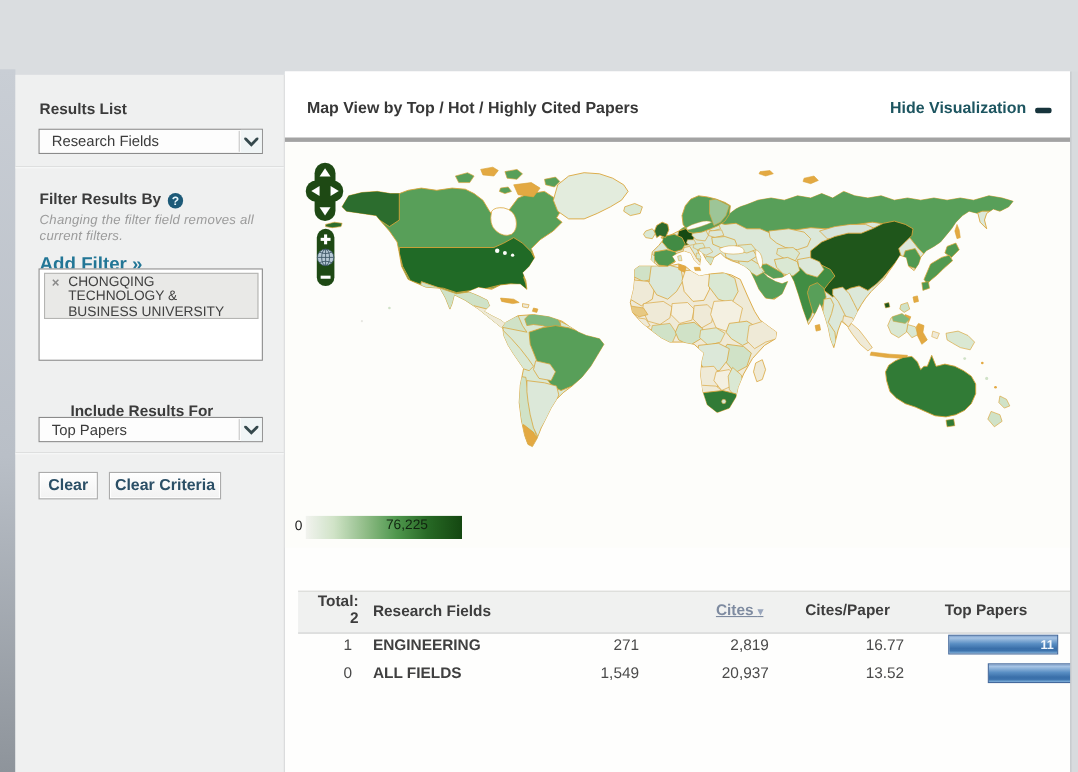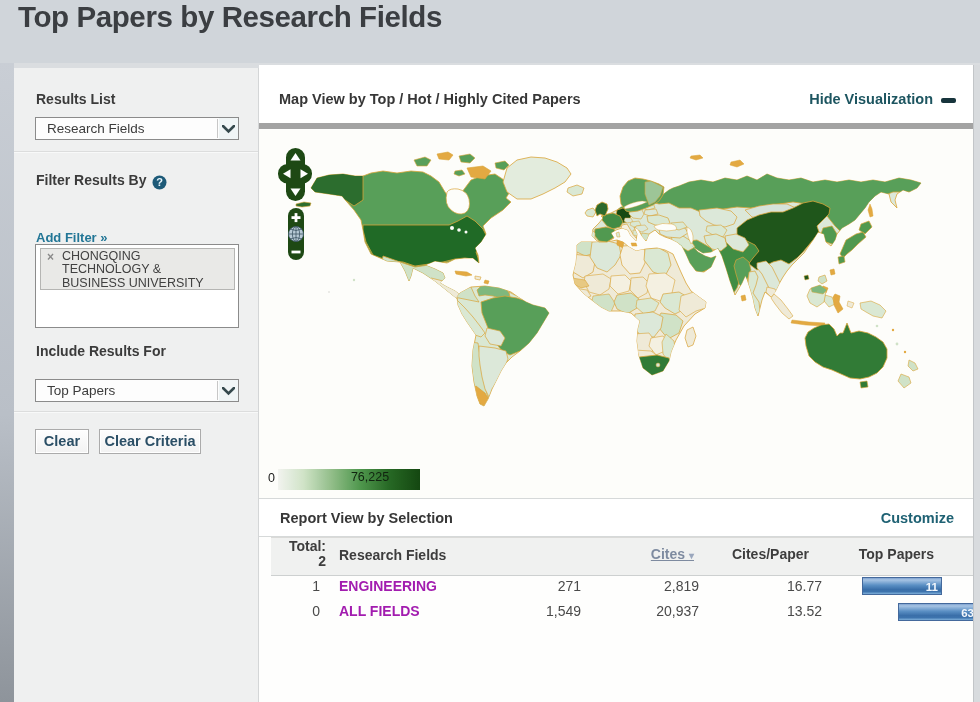--- a/index.html
+++ b/index.html
@@ -10,75 +10,73 @@
 .leftstrip { position:absolute; left:0; top:63px; width:14px; height:639px; background:linear-gradient(#c9ced5,#b9bfc7 55%,#8e949b); }
 .sidebar { position:absolute; left:14px; top:68px; width:245px; height:698px; background:#eff0f0; border-right:1px solid #d4d6d7; }
 .sb-label { position:absolute; left:22px; font-size:14px; font-weight:bold; color:#3b3b3b; }
 .sel { position:absolute; left:21px; width:204px; height:23px; background:#fdfdfd; border:1px solid #8b8b8b; }
 .sel .txt { position:absolute; left:11px; top:3px; font-size:13.5px; color:#3c3c3c; }
 .sel .sep { position:absolute; right:20px; top:1px; bottom:1px; width:1px; background:#c7c7c7; }
 .sel .chev { position:absolute; right:0; top:0; width:19px; height:21px; background:#f0f5f6; }
 .sel .chev svg { position:absolute; left:3px; top:7px; }
 .sb-sep { position:absolute; left:0; width:244px; height:2px; border-top:1px solid #dcdddd; border-bottom:1px solid #f8f9f9; }
 .note { position:absolute; left:22px; top:126px; width:205px; font-size:12px; font-style:italic; color:#9b9b9b; line-height:13.5px; letter-spacing:0.2px; }
-.addfilter { position:absolute; left:22px; top:162px; font-size:13px; font-weight:bold; color:#227696; }
+.addfilter { position:absolute; left:22px; top:162px; font-size:17px; font-weight:bold; color:#227696; }
 .listbox { position:absolute; left:21px; top:176px; width:204px; height:84px; background:#fff; border:1px solid #8b8b8b; }
 .listitem { position:absolute; left:4px; top:3px; right:3px; height:42px; background:#e9e9e7; border:1px solid #b5b5b3; font-size:12.5px; color:#414141; line-height:13.4px; padding:1px 0 0 21px; }
 .listitem .x { position:absolute; left:6px; top:2px; color:#8a8a8a; font-size:12px; font-weight:bold; }
 .btn { position:absolute; top:361px; height:25px; background:linear-gradient(#fefefe,#f2f2f2); border:1px solid #ababab; box-shadow:inset 0 0 0 1px #fff; color:#2b4f66; font-size:14.5px; font-weight:bold; text-align:center; }
 .main { position:absolute; left:259px; top:65px; width:714px; height:637px; background:#fefefd; }
-.maphead { position:absolute; left:0; top:0; width:714px; height:64px; border-bottom:6px solid #a3a3a3; background:#fff; }
+.maphead { position:absolute; left:0; top:0; width:714px; height:64px; border-bottom:4px solid #a3a3a3; background:#fff; }
 .maphead .t { position:absolute; left:20px; top:26px; font-size:14.5px; font-weight:bold; color:#373737; }
 .hideviz { position:absolute; right:40px; top:26px; font-size:14.5px; font-weight:bold; color:#1d5560; }
 .hidedash { position:absolute; right:17px; top:33px; width:15px; height:5px; background:#17343c; border-radius:2px; }
 .mapzone { position:absolute; left:0; top:65px; width:714px; height:368px; background:#fdfdfa; }
 .mapzone svg { filter:blur(0.35px) saturate(0.95); }
 .rephead { position:absolute; left:0; top:433px; width:714px; height:39px; background:#fff; border-top:1px solid #d6d9d9; border-bottom:1px solid #d6d9d9; }
 .rephead .t { position:absolute; left:21px; top:11px; font-size:14.5px; font-weight:bold; color:#373737; }
 .customize { position:absolute; right:19px; top:11px; font-size:14.5px; font-weight:bold; color:#1e6173; }
 .thead { position:absolute; left:12px; top:472px; width:702px; height:39px; background:#f0f1f0; border-top:1px solid #dadad8; border-bottom:1px solid #cdd0d0; }
 .th { position:absolute; font-size:14px; font-weight:bold; color:#3d3d3d; text-align:right; line-height:14.5px; }
 .cites { color:#7e8ba0;text-decoration:underline; }
 .cites .arr { color:#9aa7bd; font-size:10px; }
 .cell { position:absolute; font-size:14px; color:#4a4a4a; }
-.rlink { font-size:14px; font-weight:bold; color:#a21caf; }
+.rlink { font-size:14px; font-weight:bold; color:#404040; }
 .num { text-align:right; }
-.bar { position:absolute; left:603px; width:80px; height:18px; border:1px solid #44699c; background:linear-gradient(#7fa2cf 0%,#a7c4e4 12%,#5a8fc4 45%,#3a6fa9 72%,#3d73ad 85%,#7fb0da 100%);text-align:center; }
+.bar { position:absolute; left:603px; width:100px; height:18px; border:1px solid #44699c; background:linear-gradient(#7fa2cf 0%,#a7c4e4 12%,#5a8fc4 45%,#3a6fa9 72%,#3d73ad 85%,#7fb0da 100%);text-align:center; }
 .bar .v { position:absolute; right:3px; top:2.5px; font-size:11.5px; font-weight:bold; color:#f2f7fc; }
 .rightstrip { position:absolute; left:973px; top:65px; width:7px; height:637px; background:#d8dbde; border-left:1px solid #c2c5c8; }
 </style>
 </head>
 <body>
 <div id="page">
-  <div class="banner">
-      <h1>Top Papers by Research Fields</h1>
-    </div>
   <div class="leftstrip"></div>
   <div class="sidebar">
     <div class="sb-label" style="top:23px;">Results List</div>
     <div class="sel" style="top:49px;">
         <span class="txt">Research Fields</span>
         <span class="sep"></span>
         <span class="chev">
           <svg width="13" height="9" viewBox="0 0 13 9">
             <path d="M1 1 L6.5 6.5 L12 1" fill="none" stroke="#35494d" stroke-width="2.6" stroke-linecap="round"></path>
           </svg>
         </span>
       </div>
     <div class="sb-sep" style="top:83px;"></div>
     <div class="sb-label" style="top:104px;">Filter Results By</div>
     <svg style="position:absolute;left:138px;top:106.5px;" width="15" height="15" viewBox="0 0 15 15">
         <circle cx="7.5" cy="7.5" r="7" fill="#1d5a78"></circle>
         <text x="7.5" y="11.4" font-size="11" font-weight="bold" fill="#e8f6fc" text-anchor="middle" font-family="Liberation Sans,sans-serif">?</text>
       </svg>
+    <div class="note">Changing the filter field removes all current filters.</div>
     <div class="addfilter">Add Filter »</div>
     <div class="listbox">
       <div class="listitem"><span class="x">×</span>CHONGQING<br>TECHNOLOGY &amp;<br>BUSINESS UNIVERSITY</div>
     </div>
-    <div class="sb-label" style="top:275px;">Include Results For</div>
+    <div class="sb-label" style="top:297px;margin-left:28px;">Include Results For</div>
     <div class="sel" style="top:311px;">
         <span class="txt">Top Papers</span>
         <span class="sep"></span>
         <span class="chev">
           <svg width="13" height="9" viewBox="0 0 13 9">
             <path d="M1 1 L6.5 6.5 L12 1" fill="none" stroke="#35494d" stroke-width="2.6" stroke-linecap="round"></path>
           </svg>
         </span>
       </div>
     <div class="sb-sep" style="top:343px;"></div>
@@ -256,24 +254,20 @@
           <rect x="32.5" y="86.2" width="9" height="2.8" fill="#fff"></rect>
           <rect x="35.6" y="83.1" width="2.8" height="9" fill="#fff"></rect>
           <circle cx="37" cy="104" r="7.5" fill="#b6c9d6" stroke="#3c5666" stroke-width="0.8"></circle>
           <path d="M29.5,104 L44.5,104 M37,96.5 L37,111.5 M31,99 Q37,102 43,99 M31,109 Q37,106 43,109" stroke="#3c5666" stroke-width="0.8" fill="none"></path>
           <ellipse cx="37" cy="104" rx="3.6" ry="7.4" fill="none" stroke="#3c5666" stroke-width="0.8"></ellipse>
           <rect x="32.5" y="120.6" width="9" height="2.8" fill="#fff"></rect>
           <rect x="19" y="339" width="142" height="21" fill="url(#lg)"></rect>
           <text x="16" y="352" font-size="12.5" fill="#1a1a1a" text-anchor="end" font-family="Liberation Sans,sans-serif">0</text>
           <text x="111" y="351" font-size="12.5" fill="#10240f" text-anchor="middle" font-family="Liberation Sans,sans-serif">76,225</text>
         </svg></div>
-    <div class="rephead">
-      <span class="t">Report View by Selection</span>
-      <span class="customize">Customize</span>
-    </div>
     <div class="thead"></div>
     <div class="th" style="left:12px; top:474px; width:55px;">Total:<br>2</div>
     <div class="th" style="left:80px; top:483px; width:180px; text-align:left;">Research Fields</div>
     <div class="th cites" style="left:335px; top:482px; width:100px;">Cites <span class="arr">▾</span></div>
     <div class="th" style="left:450px; top:482px; width:100px;">Cites/Paper</div>
     <div class="th" style="left:575px; top:482px; width:100px;">Top Papers</div>
     <div class="cell num" style="left:20px; top:513px; width:41px;">1</div>
     <div class="cell" style="left:80px; top:513px;"><span class="rlink">ENGINEERING</span></div>
     <div class="cell num" style="left:242px; top:513px; width:80px;">271</div>
     <div class="cell num" style="left:360px; top:513px; width:80px;">2,819</div>

